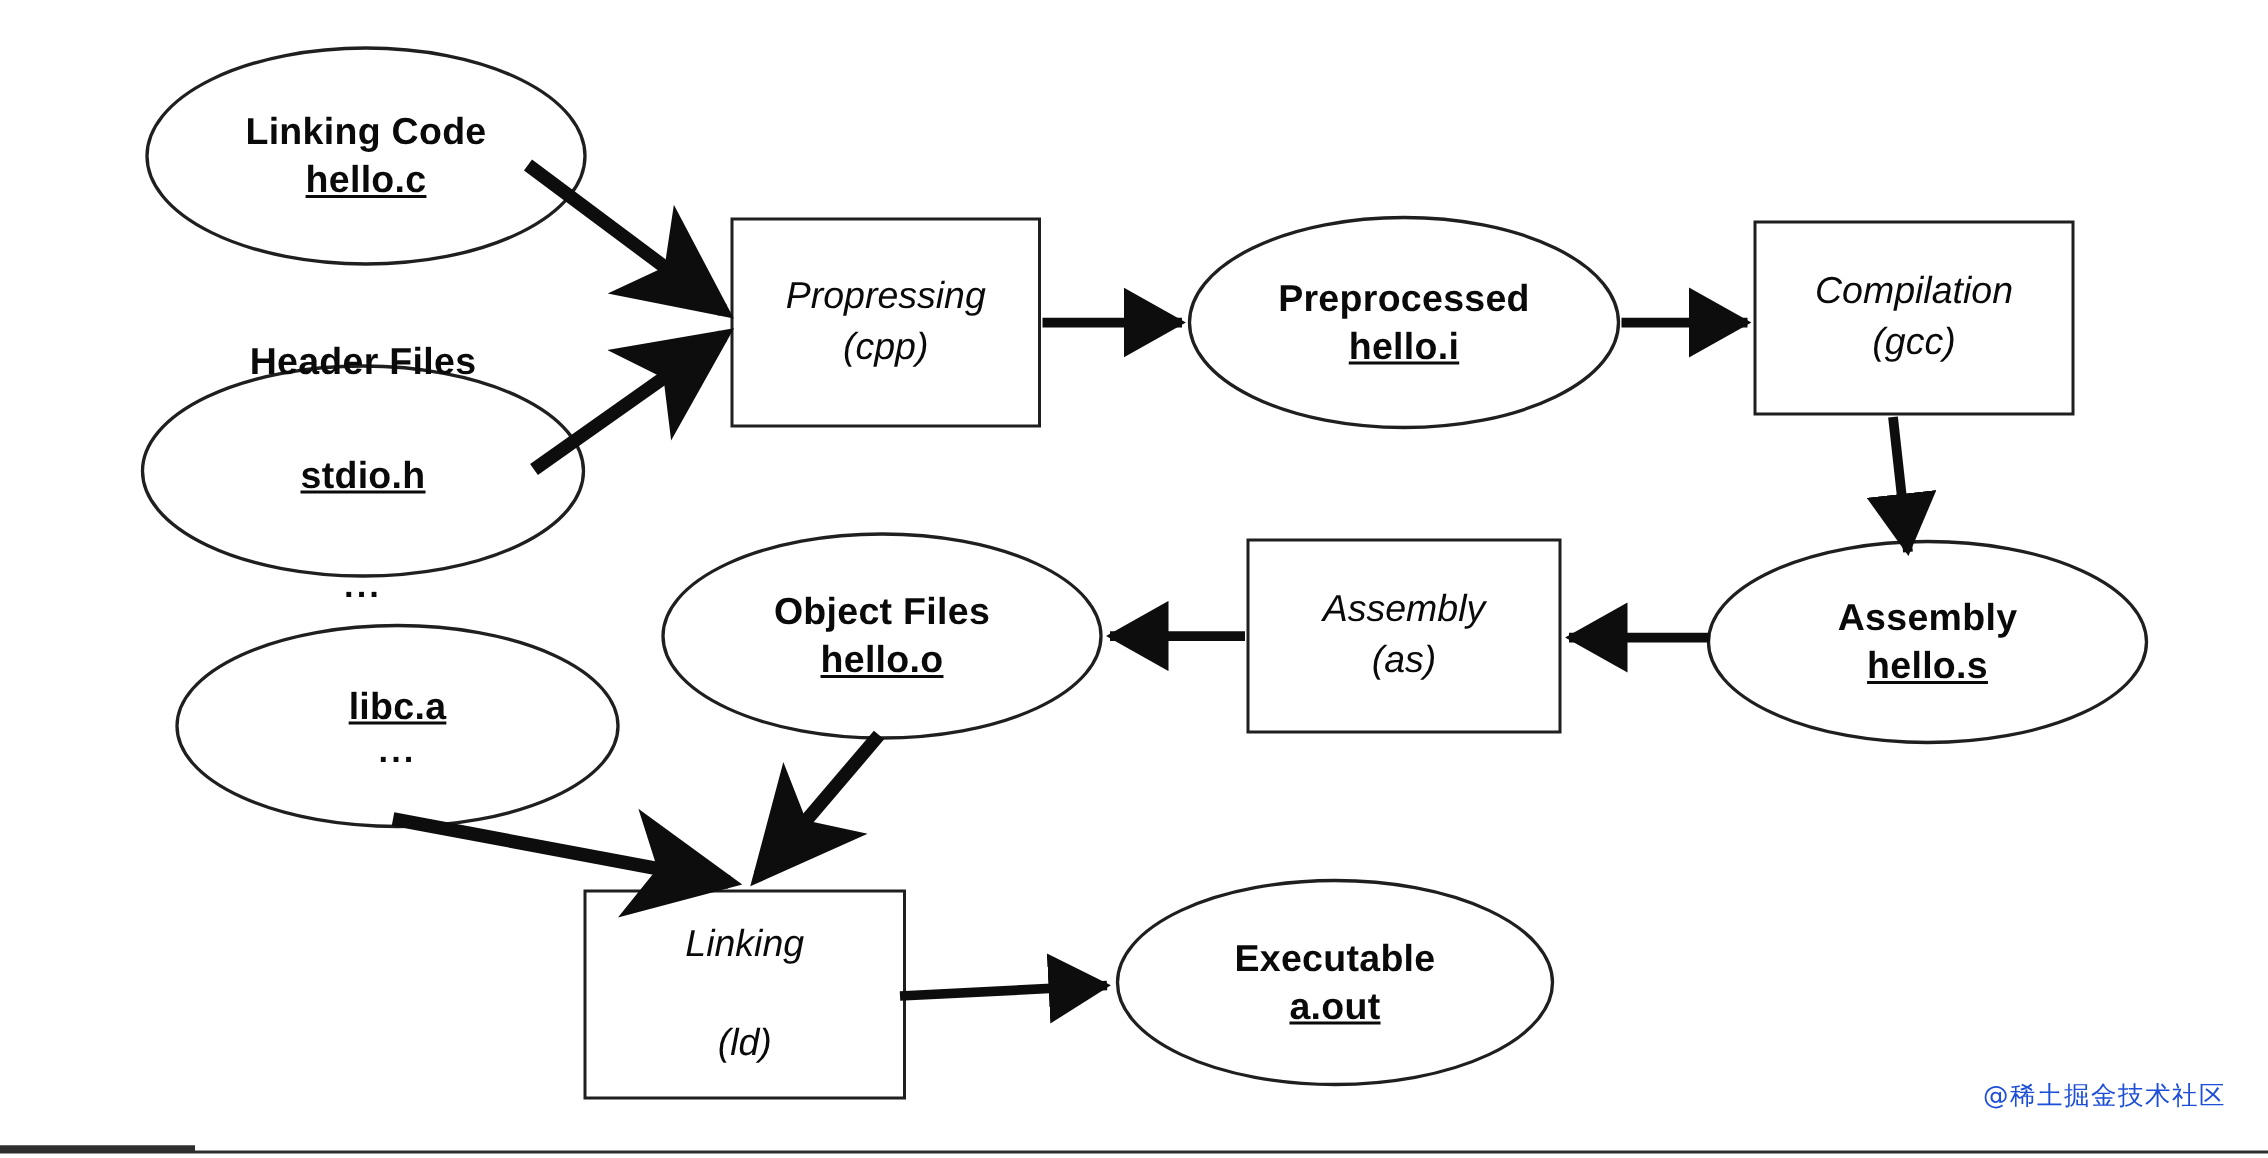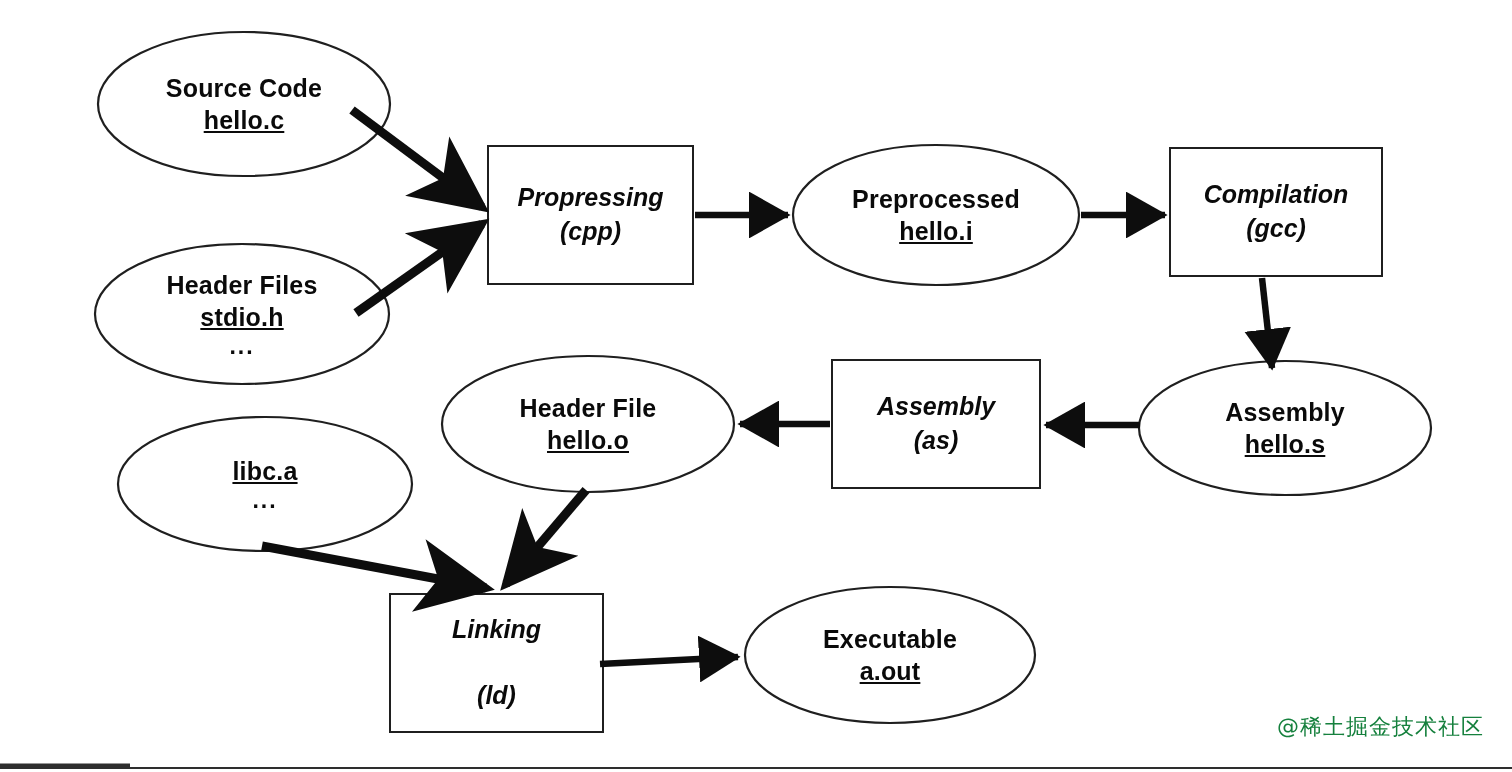--- a/index.html
+++ b/index.html
@@ -44,31 +44,31 @@
   .ellipse-label .sub {
     font-size: 25px;
     text-decoration: underline;
   }
   .ellipse-label .dots {
     font-size: 23px;
     line-height: 1.1;
     letter-spacing: 2px;
   }
   .box-label {
-    font-weight: bold;
+    font-weight: normal;
     font-style: italic;
     font-size: 25px;
     line-height: 1.35;
   }
   .watermark {
     position: absolute;
     right: 28px;
     bottom: 30px;
-    color: #15803d;
-    font-size: 22px;
+    color: #1d4ed8;
+    font-size: 17px;
     letter-spacing: 1px;
     font-family: "DejaVu Sans", sans-serif;
     white-space: nowrap;
   }
 </style>
 </head>
 <body>
 
 <div id="canvas">
 
@@ -119,25 +119,25 @@
       <line x1="600" y1="664" x2="738" y2="657" stroke-width="6.5" marker-end="url(#arrow-thin)"></line>
     </g>
 
     <g>
       <line x1="0" y1="766" x2="130" y2="766" stroke="#2e2e2e" stroke-width="5"></line>
       <line x1="0" y1="768" x2="1512" y2="768" stroke="#2e2e2e" stroke-width="2"></line>
     </g>
   </svg>
 
   <div class="node-label ellipse-label" style="left:98px; top:32px; width:292px; height:144px;">
-    <div>Source Code</div>
+    <div>Linking Code</div>
     <div class="sub">hello.c</div>
   </div>
 
-  <div class="node-label ellipse-label" style="left:95px; top:244px; width:294px; height:140px;">
+  <div class="node-label ellipse-label" style="left:95px; top:244px; width:294px; height:140px;gap:44px;">
     <div>Header Files</div>
     <div class="sub">stdio.h</div>
     <div class="dots">...</div>
   </div>
 
   <div class="node-label box-label" style="left:488px; top:146px; width:205px; height:138px;">
     <div>Propressing</div>
     <div>(cpp)</div>
   </div>
 
@@ -155,21 +155,21 @@
     <div>Assembly</div>
     <div class="sub">hello.s</div>
   </div>
 
   <div class="node-label box-label" style="left:832px; top:360px; width:208px; height:128px;">
     <div>Assembly</div>
     <div>(as)</div>
   </div>
 
   <div class="node-label ellipse-label" style="left:442px; top:356px; width:292px; height:136px;">
-    <div>Header File</div>
+    <div>Object Files</div>
     <div class="sub">hello.o</div>
   </div>
 
   <div class="node-label ellipse-label" style="left:118px; top:417px; width:294px; height:134px;">
     <div class="sub">libc.a</div>
     <div class="dots">...</div>
   </div>
 
   <div class="node-label box-label" style="left:390px; top:594px; width:213px; height:138px;gap:32px;">
     <div>Linking</div>

